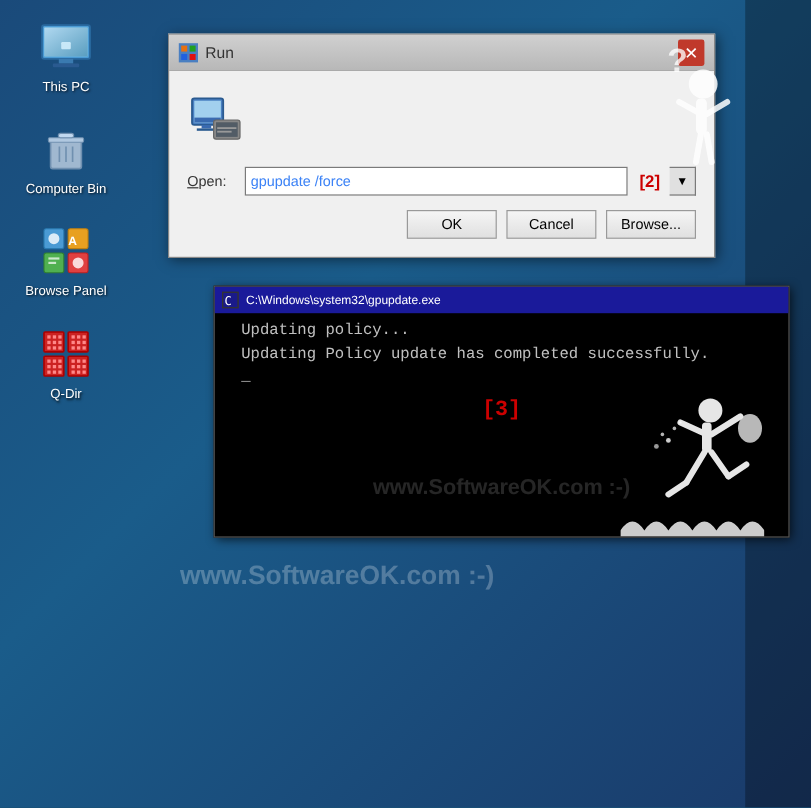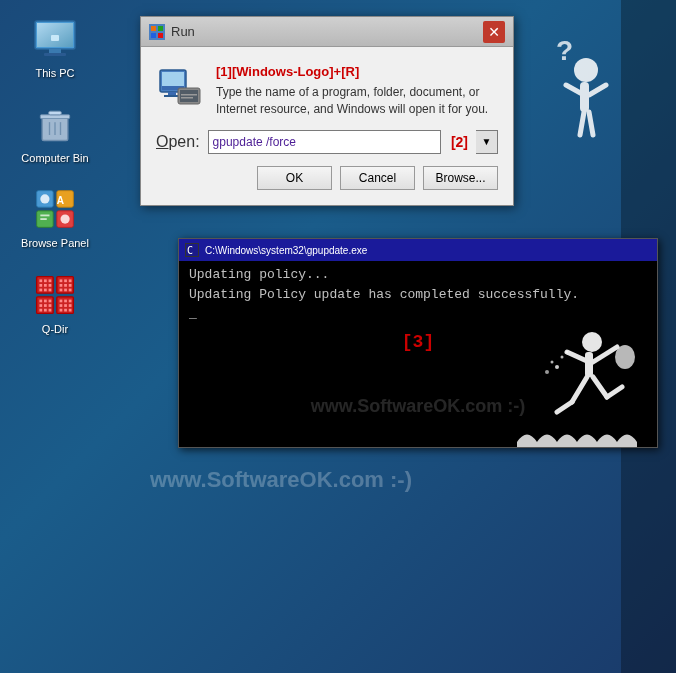--- a/index.html
+++ b/index.html
@@ -95,23 +95,23 @@
       font-size: 14px;
       font-weight: bold;
       white-space: nowrap;
       transform: rotate(90deg);
       letter-spacing: 1px;
     }
 
     
     .run-dialog {
       position: absolute;
-      top: 16px;
+      top: 28px;
       left: 140px;
-      width: 374px;
+      width: 456px;
       background: #f0f0f0;
       border: 1px solid #888;
       box-shadow: 2px 2px 10px rgba(0,0,0,0.5);
     }
 
     .run-titlebar {
       background: linear-gradient(to bottom, #d0d0d0, #b8b8b8);
       height: 30px;
       display: flex;
       align-items: center;
@@ -174,38 +174,38 @@
     }
 
     .run-open-row {
       display: flex;
       align-items: center;
       gap: 8px;
       margin-bottom: 12px;
     }
 
     .run-open-label {
-      font-size: 16px;
+      font-size: 12px;
       color: #333;
       white-space: nowrap;
       min-width: 40px;
     }
 
     .run-open-label u {
       text-decoration: underline;
     }
 
     .run-input {
       flex: 1;
       height: 24px;
       border: 1px solid #7a7a7a;
       padding: 2px 4px;
       font-size: 12px;
       background: white;
-      color: #4c1d95;
+      color: #3b82f6;
     }
 
     .run-dropdown {
       width: 22px;
       height: 24px;
       background: #e0e0e0;
       border: 1px solid #7a7a7a;
       border-left: none;
       cursor: pointer;
       display: flex;
@@ -262,21 +262,21 @@
       justify-content: center;
     }
 
     .cmd-title-text {
       font-size: 10px;
       color: white;
       flex: 1;
     }
 
     .cmd-body {
-      padding: 4px 10px;
+      padding: 4px 22px;
       font-family: 'Courier New', monospace;
       font-size: 13px;
       color: #c0c0c0;
       line-height: 1.5;
     }
 
     
     .cmd-watermark {
       position: absolute;
       bottom: 30px;
@@ -471,26 +471,20 @@
             <rect x="6" y="24" width="22" height="4" fill="#3a6ab0"></rect>
             <rect x="12" y="30" width="8" height="3" fill="#3a6ab0"></rect>
             <rect x="8" y="33" width="16" height="2" fill="#2a5a90"></rect>
             <rect x="22" y="26" width="22" height="16" rx="2" fill="#888" stroke="#666" stroke-width="1"></rect>
             <rect x="24" y="28" width="18" height="12" fill="#555"></rect>
             <rect x="24" y="28" width="18" height="12" fill="rgba(80,100,120,0.5)"></rect>
             <rect x="25" y="32" width="16" height="1.5" fill="#999"></rect>
             <rect x="25" y="35" width="12" height="1.5" fill="#999"></rect>
           </svg>
         </div>
-        <div>
-          <div style="margin-bottom: 4px;">
-            <span style="color:#cc0000; font-weight:bold; font-size:13px;">[1][Windows-Logo]+[R]</span>
-          </div>
-          <div class="run-instruction">Type the name of a program, folder, document, or Internet resource, and Windows will open it for you.</div>
-        </div>
       </div>
       <div class="run-open-row">
         <span class="run-open-label"><u>O</u>pen:</span>
         <input class="run-input" type="text" value="gpupdate /force" style="">
         <span style="color:#cc0000; font-weight:bold; font-size:14px; margin-left:2px;">[2]</span>
         <div class="run-dropdown">▼</div>
       </div>
       <div class="run-buttons">
         <button class="run-btn">OK</button>
         <button class="run-btn">Cancel</button>

